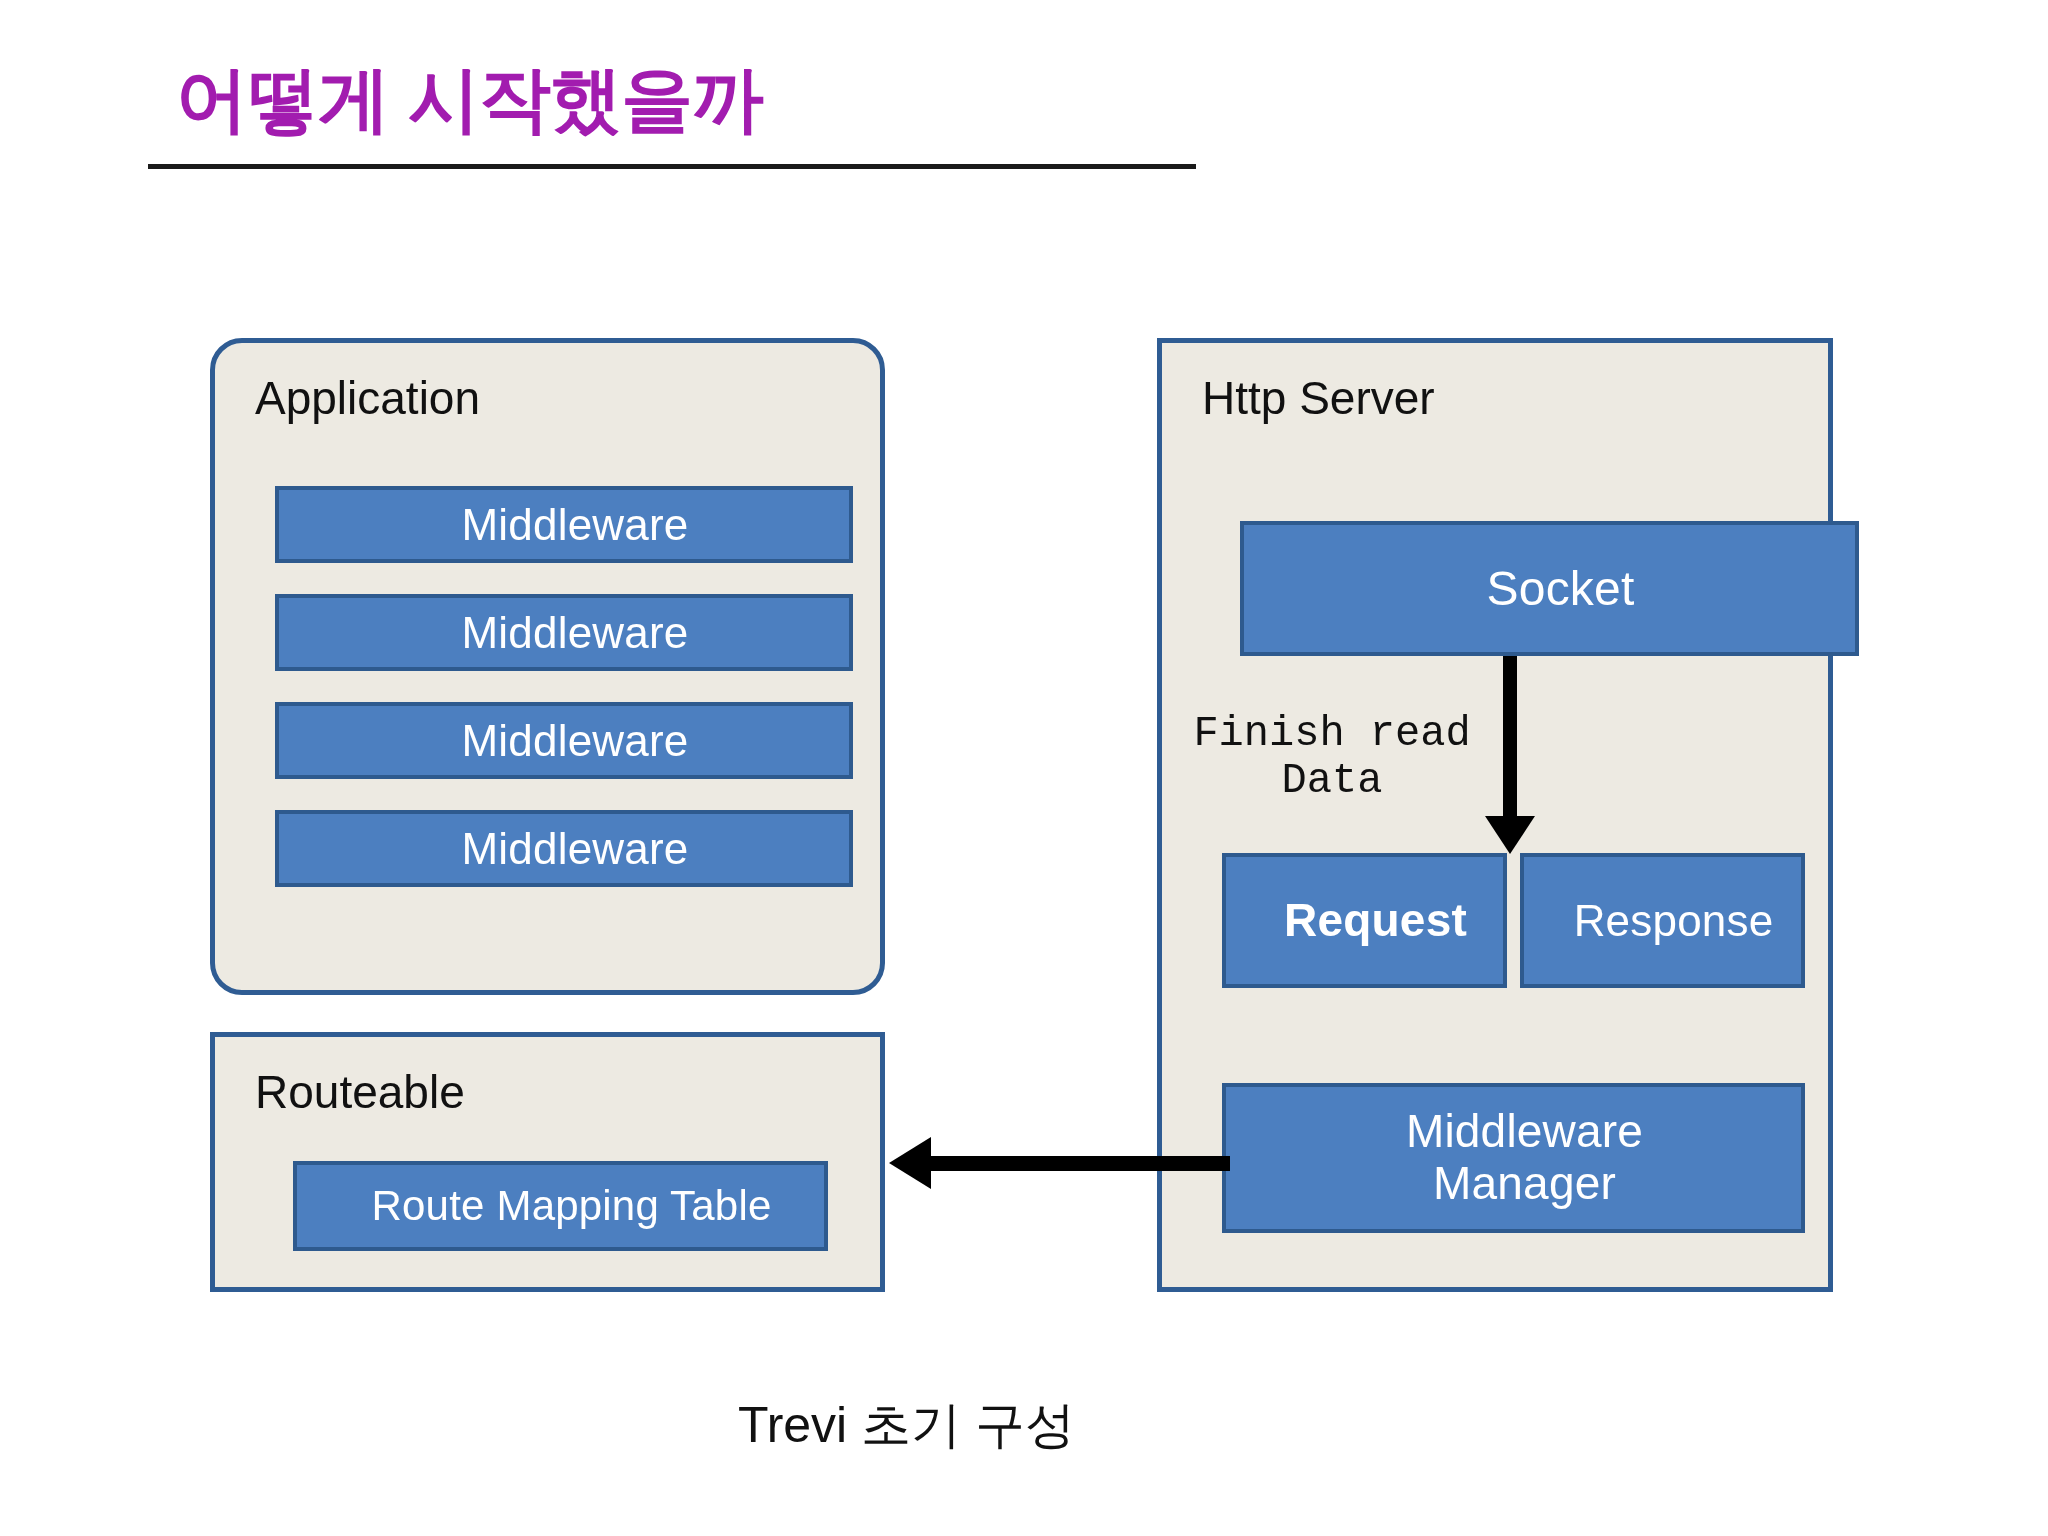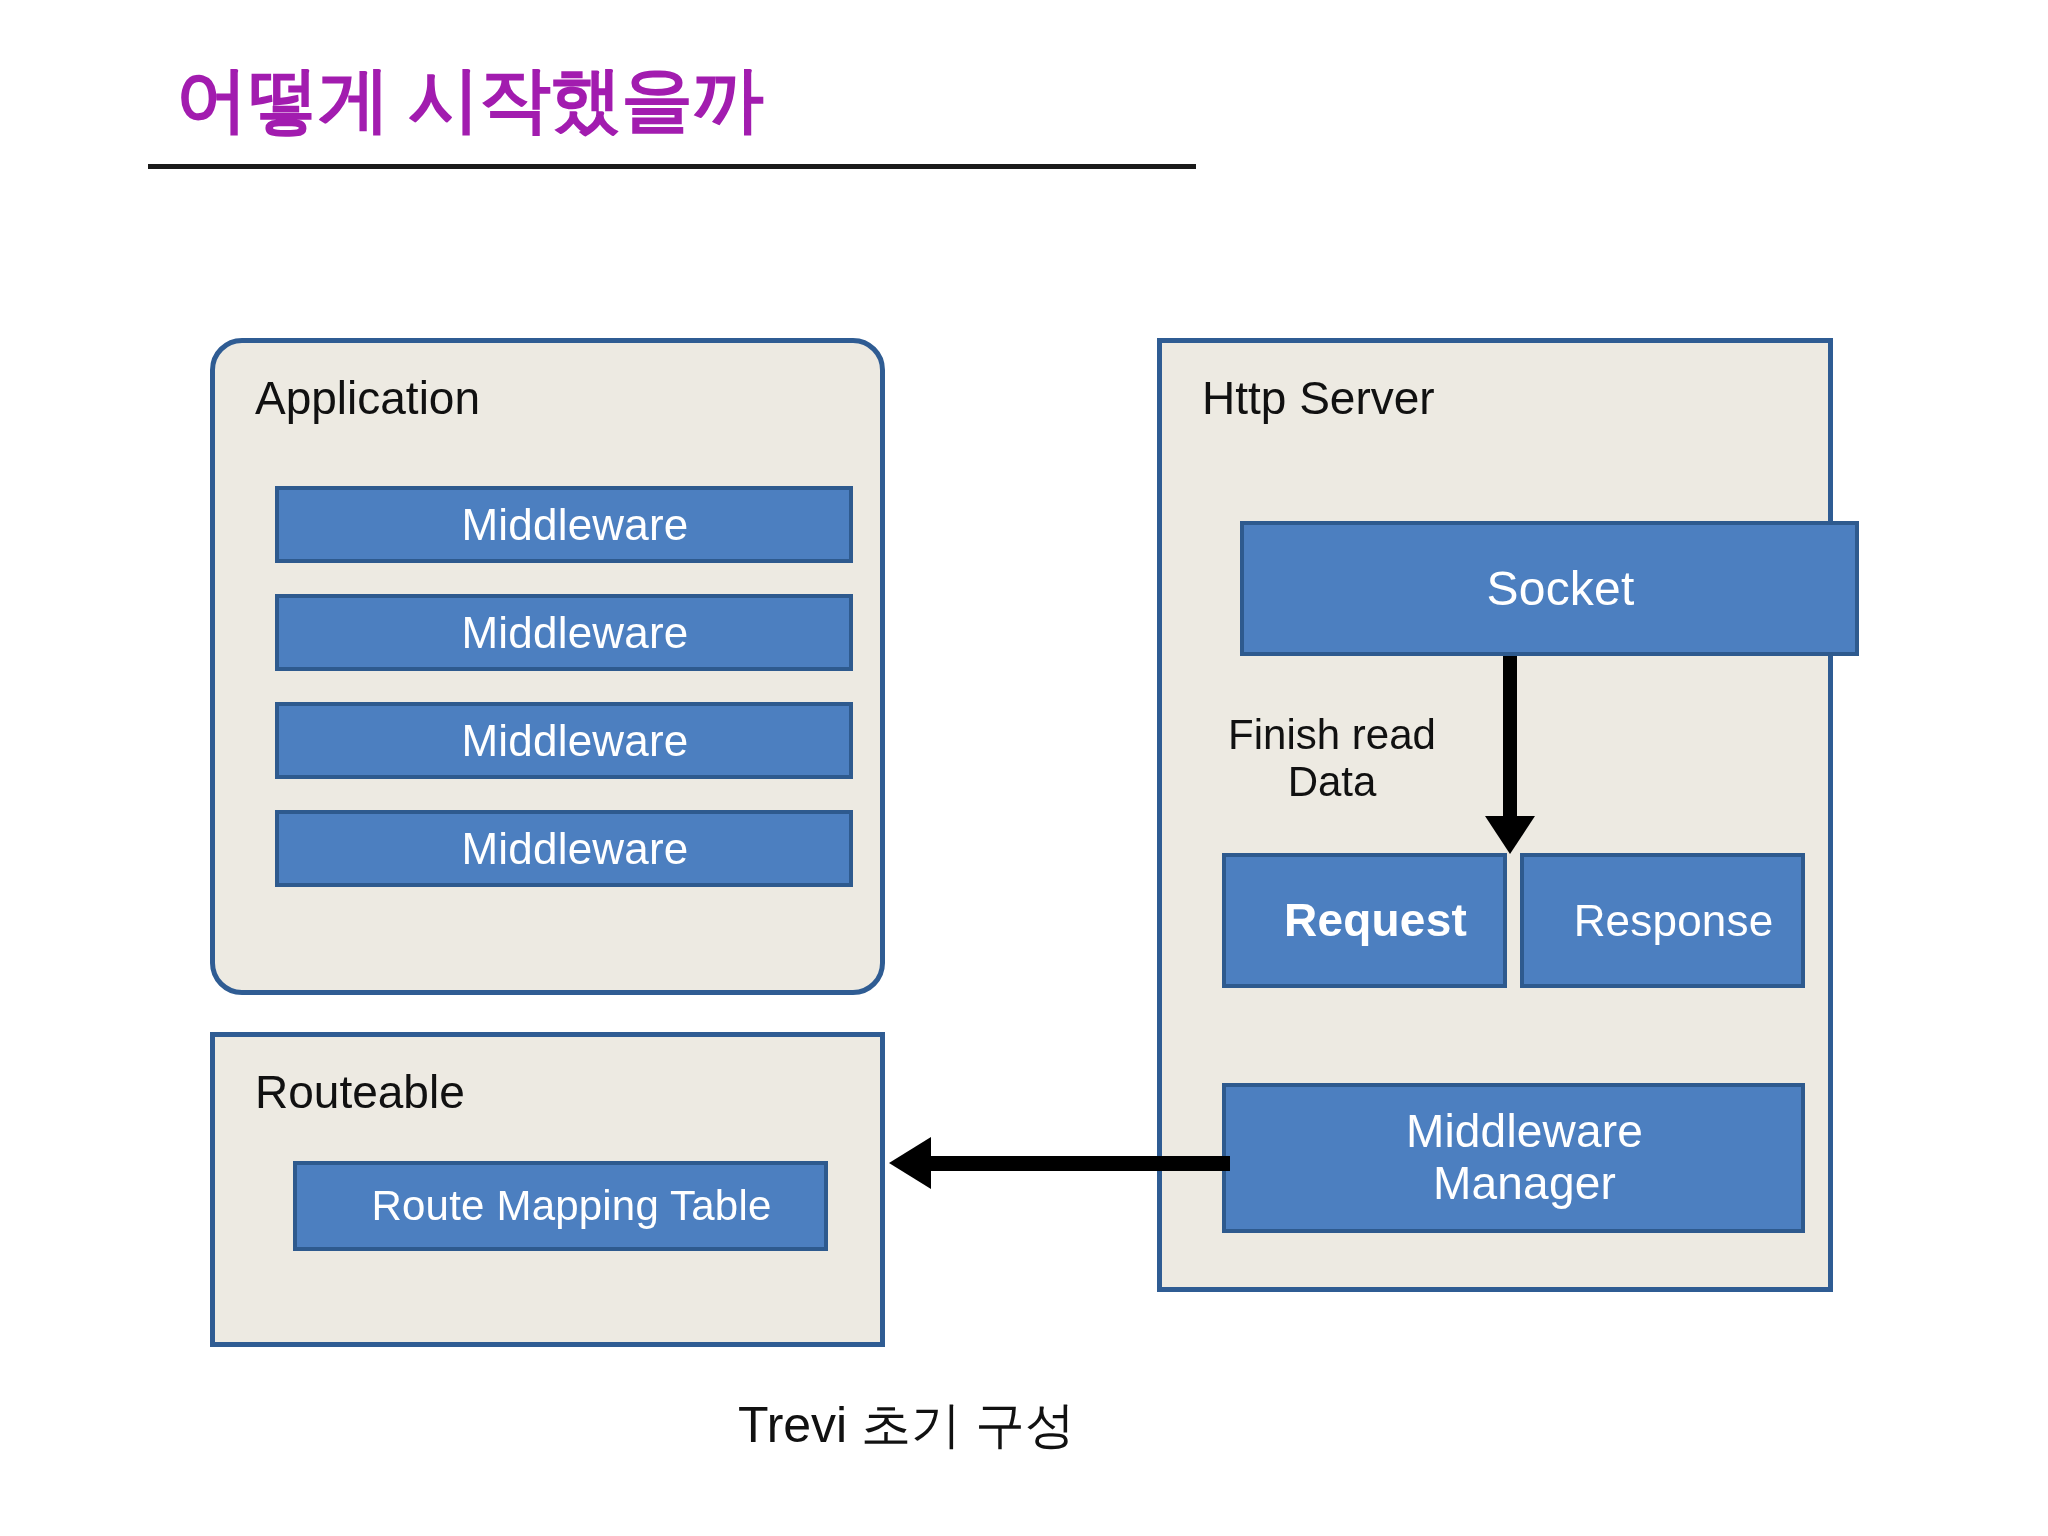--- a/index.html
+++ b/index.html
@@ -101,20 +101,21 @@
   }
 
   
   .edge-label {
     position: absolute;
     font-size: 42px;
     color: #111111;
     text-align: center;
     line-height: 1.12;
     white-space: nowrap;
+    font-family: Liberation Mono, monospace;
   }
 
   
   .caption {
     position: absolute;
     left: 0;
     top: 1392px;
     width: 1813px;
     text-align: center;
     font-size: 50px;
@@ -134,21 +135,21 @@
 
     <div class="node" style="left:60px; top:143px; width:578px; height:77px;">Middleware</div>
 
     <div class="node" style="left:60px; top:251px; width:578px; height:77px;">Middleware</div>
 
     <div class="node" style="left:60px; top:359px; width:578px; height:77px;">Middleware</div>
 
     <div class="node" style="left:60px; top:467px; width:578px; height:77px;">Middleware</div>
   </div>
 
-  <div class="panel" style="left:210px; top:1032px; width:675px; height:315px;">
+  <div class="panel" style="left:210px; top:1032px; width:675px; height:260px;">
     <div class="panel-title" style="left:40px; top:28px;">Routeable</div>
 
     <div class="node" style="left:78px; top:124px; width:535px; height:90px; font-size:42px;">Route Mapping Table</div>
   </div>
 
   <div class="panel" style="left:1157px; top:338px; width:676px; height:954px;">
     <div class="panel-title" style="left:40px; top:28px;">Http Server</div>
 
     <div class="node" style="left:78px; top:178px; width:619px; height:135px; font-size:48px;">Socket</div>
 

